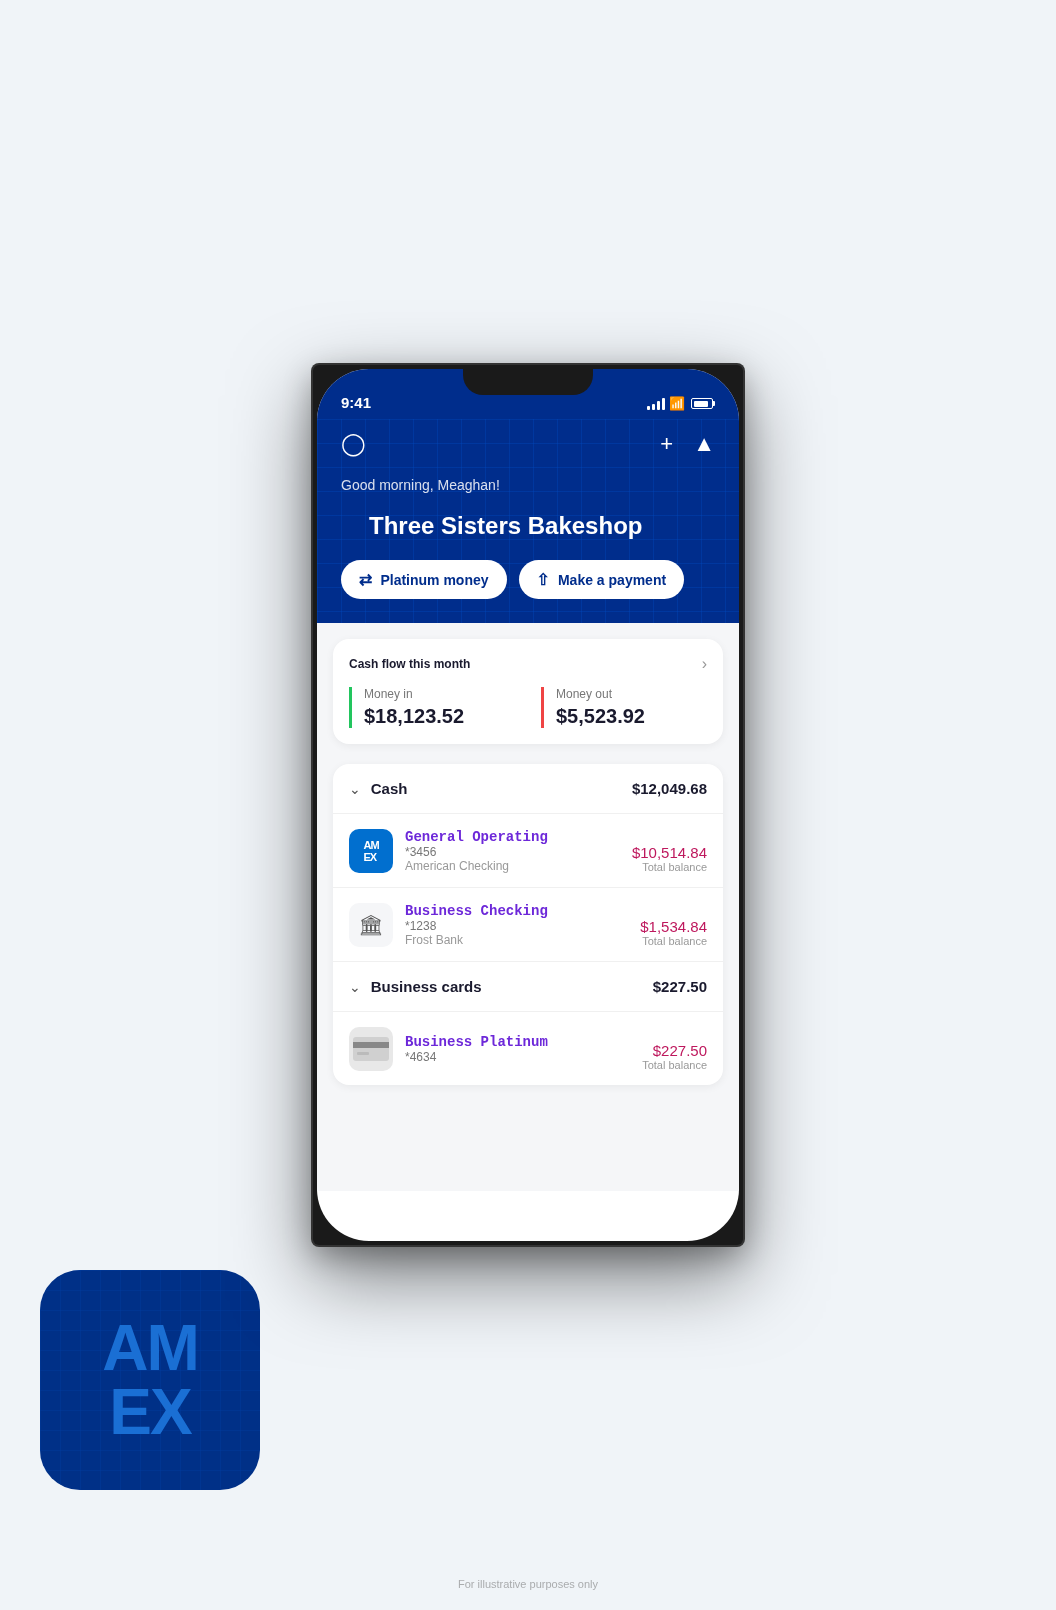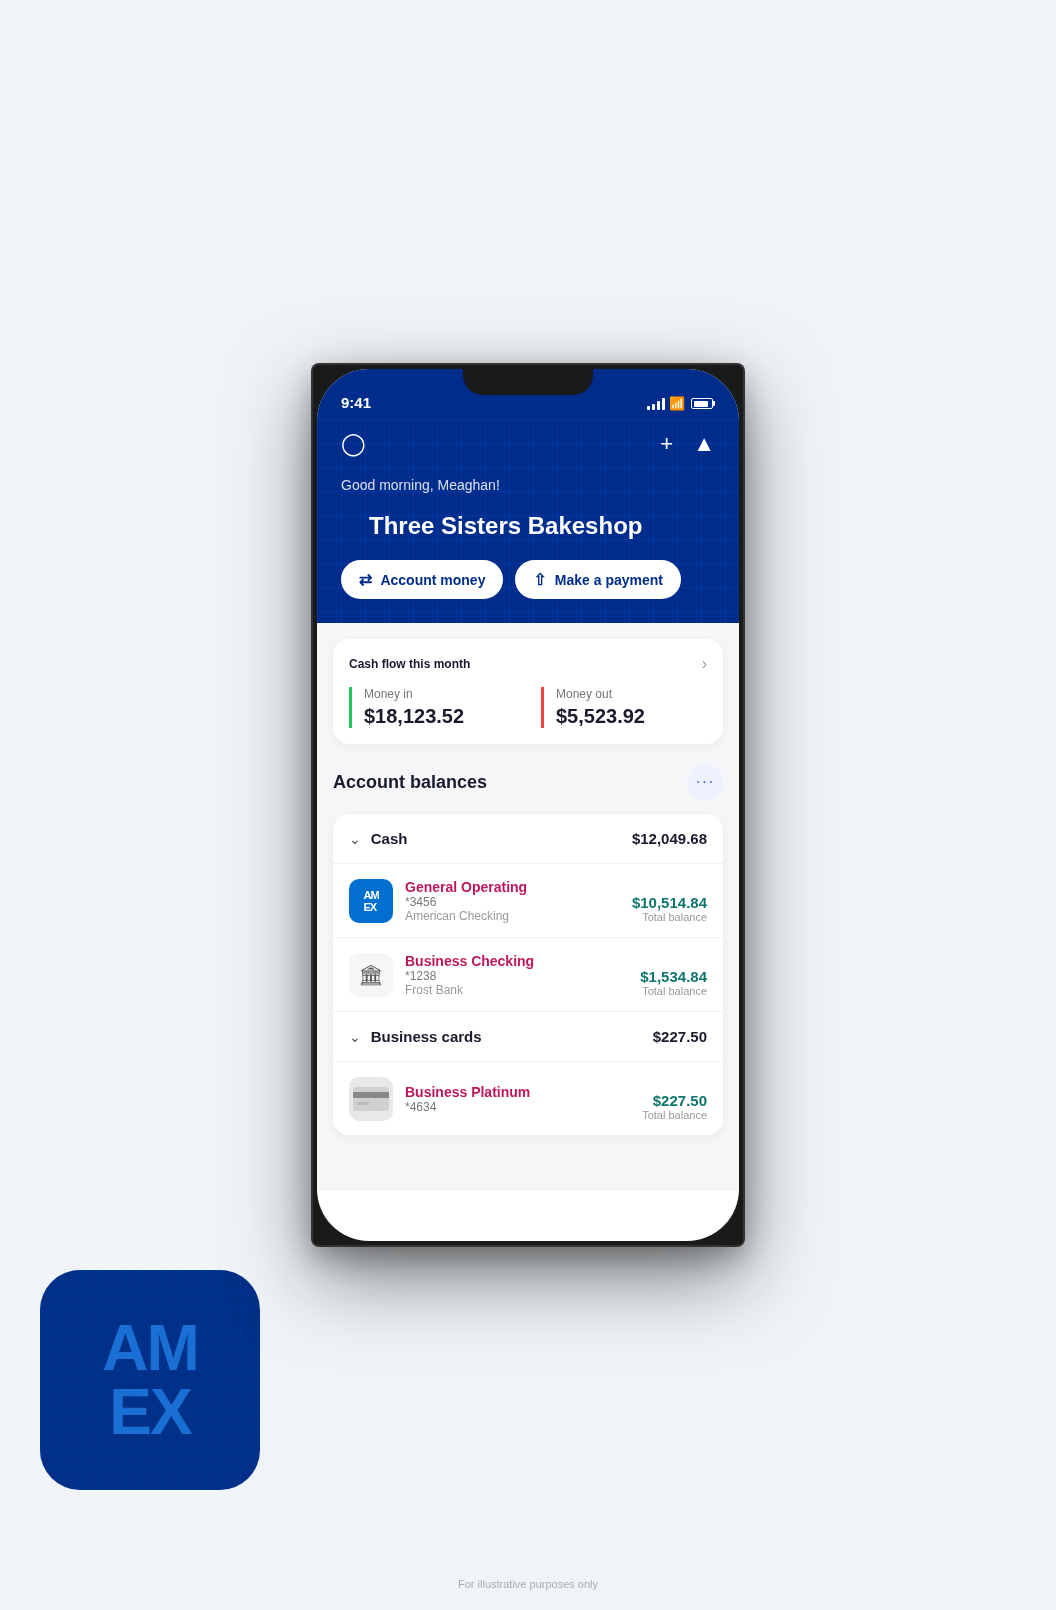--- a/index.html
+++ b/index.html
@@ -387,38 +387,39 @@
     .card-icon {
       background: #e8e8e8;
       color: #555;
       font-size: 16px;
     }
 
     .account-info {}
     .account-name {
       font-size: 14px;
       font-weight: 600;
-      color: #be185d;
+      color: #6d28d9;
+      font-family: Liberation Mono, monospace;
     }
     .account-number {
       font-size: 12px;
       color: #777;
     }
     .account-bank {
       font-size: 12px;
       color: #999;
     }
 
     .account-right {
       text-align: right;
     }
     .account-amount {
       font-size: 15px;
-      font-weight: 700;
-      color: #0f766e;
+      font-weight: 400;
+      color: #be185d;
       margin-top: 16px;
     }
     .balance-label {
       font-size: 11px;
       color: #999;
     }
 
     .phone-content-scroll {
       height: calc(880px - 50px - 4px - 4px);
       overflow: hidden;
@@ -524,21 +525,21 @@
             <div class="header-right">
               <button class="header-icon-btn">+</button>
               <button class="header-icon-btn">▲</button>
             </div>
           </div>
           <div class="greeting">Good morning, Meaghan!</div>
           <div class="business-name">Three Sisters Bakeshop</div>
           <div class="action-buttons">
             <button class="action-btn">
               <span class="action-btn-icon">⇄</span>
-              <span>Account money</span>
+              <span>Platinum money</span>
             </button>
             <button class="action-btn">
               <span class="action-btn-icon">⇧</span>
               <span>Make a payment</span>
             </button>
           </div>
         </div>
 
         <div class="main-content">
 
@@ -552,26 +553,20 @@
                 <div class="cash-label">Money in</div>
                 <div class="cash-amount">$18,123.52</div>
               </div>
               <div class="cash-item money-out">
                 <div class="cash-label">Money out</div>
                 <div class="cash-amount">$5,523.92</div>
               </div>
             </div>
           </div>
 
-          <div class="section-header">
-            <span class="section-title">Account balances</span>
-            <button class="more-btn">
-              <span>···</span>
-            </button>
-          </div>
 
           <div class="accounts-list">
 
             <div class="account-category-row">
               <div class="account-category-left">
                 <span class="chevron-down">⌄</span>
                 <span class="category-name">Cash</span>
               </div>
               <span class="category-amount">$12,049.68</span>
             </div>

